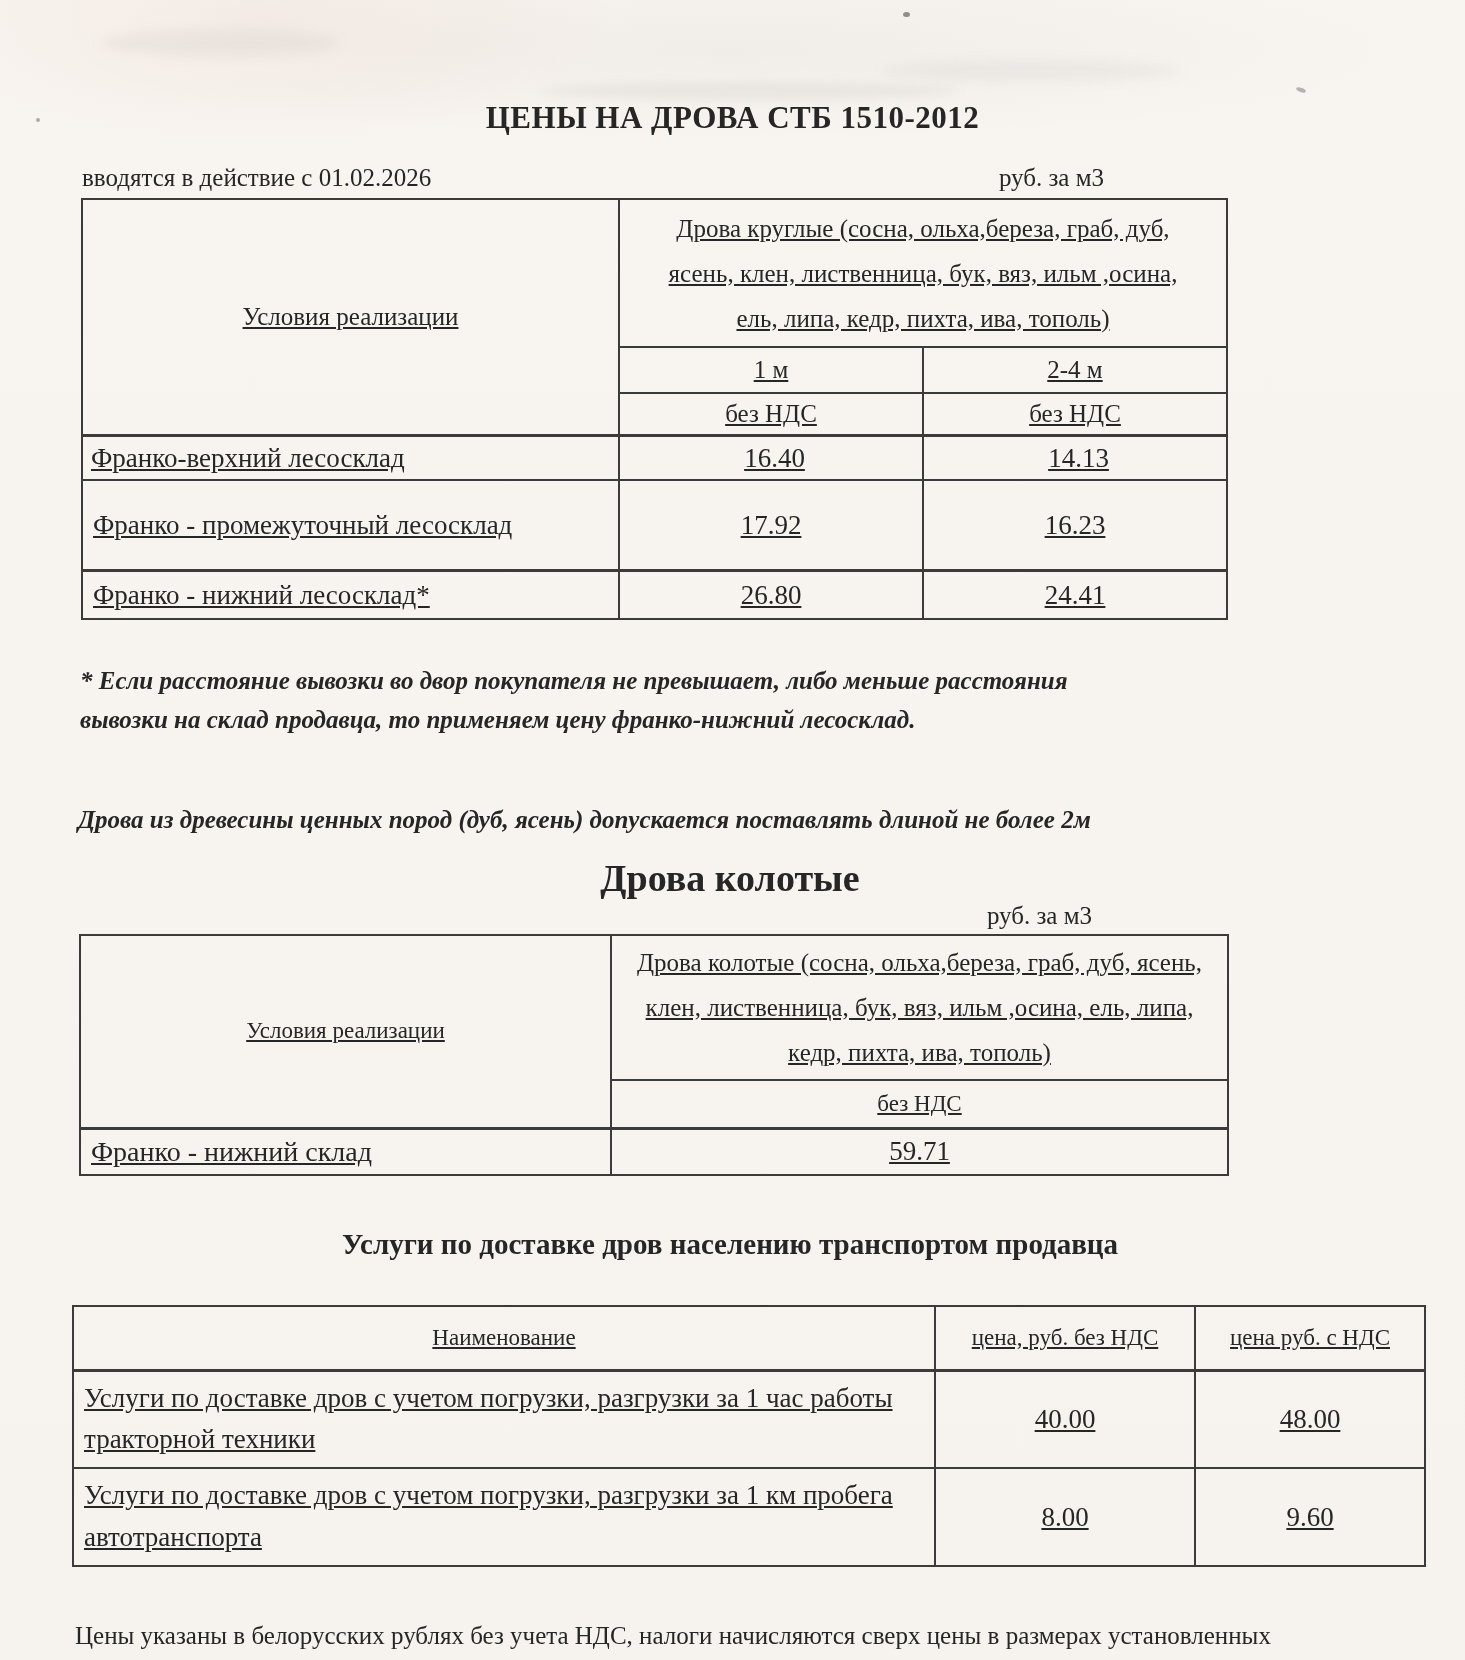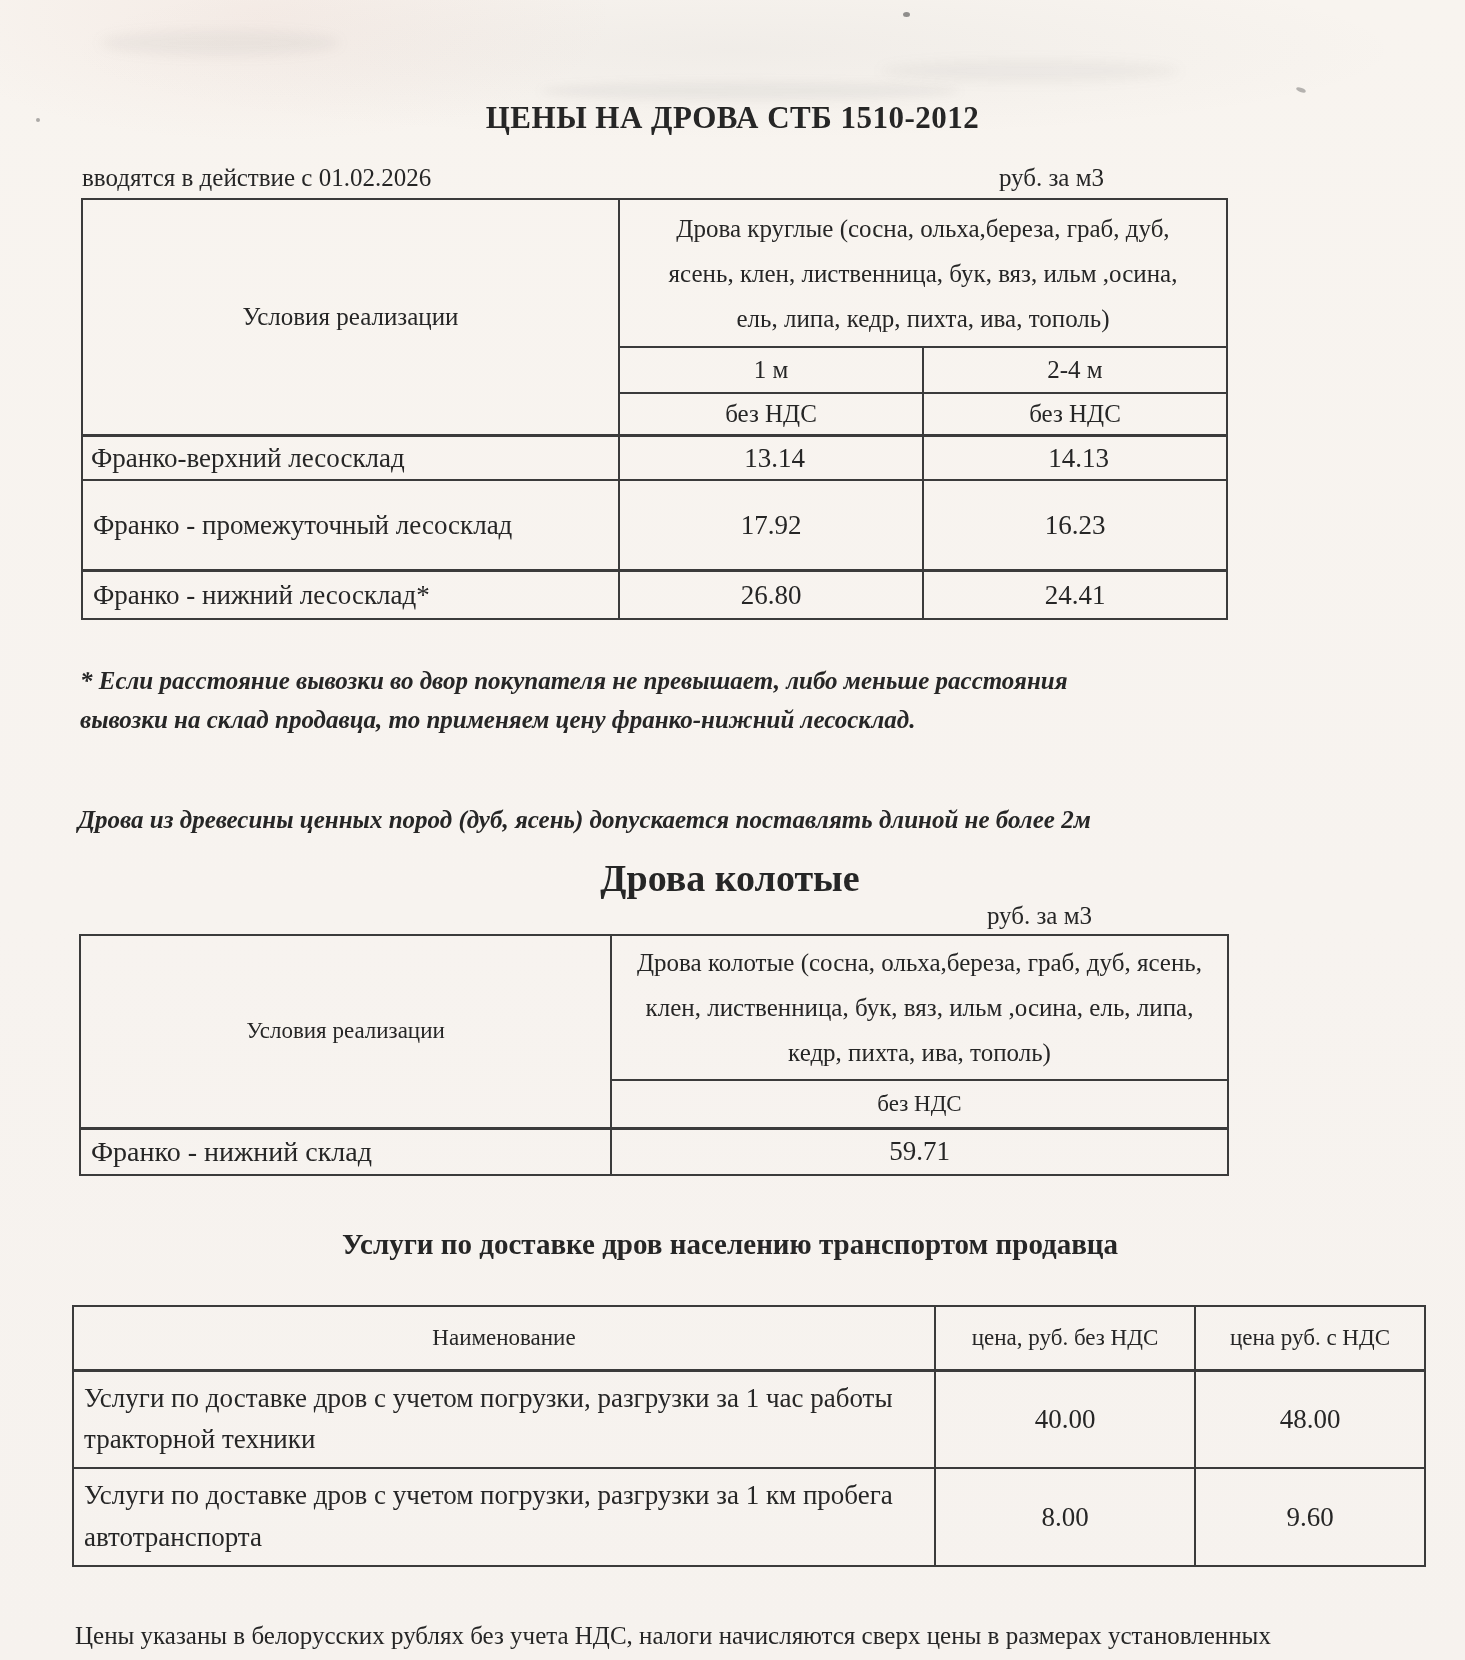--- a/index.html
+++ b/index.html
@@ -48,20 +48,21 @@
 
   table {
     border-collapse:collapse;
     table-layout:fixed;
     background:transparent;
   }
   td {
     border:2px solid #3b3b3b;
     font-size:25px;
     vertical-align:middle;
+    text-decoration:underline;
   }
 
   
   .tbl-round { margin-left:81px; width:1147px; }
   .tbl-round .c1 { width:533px; }
   .tbl-round .c2 { width:319px; }
   .tbl-round .c3 { width:295px; }
   .tbl-round .cond-hdr { text-align:center; font-size:25px; }
   .tbl-round .group-hdr {
     height:138px; text-align:center;
@@ -173,21 +174,21 @@
     <tr>
       <td class="c2 len-cell">1 м</td>
       <td class="c3 len-cell">2-4 м</td>
     </tr>
     <tr>
       <td class="vat-cell">без НДС</td>
       <td class="vat-cell">без НДС</td>
     </tr>
     <tr class="r1">
       <td class="lbl">Франко-верхний лесосклад</td>
-      <td class="num">13.14</td>
+      <td class="num">16.40</td>
       <td class="num">14.13</td>
     </tr>
     <tr class="r2">
       <td class="lbl">Франко - промежуточный лесосклад</td>
       <td class="num">17.92</td>
       <td class="num">16.23</td>
     </tr>
     <tr class="r3">
       <td class="lbl">Франко - нижний лесосклад*</td>
       <td class="num">26.80</td>

